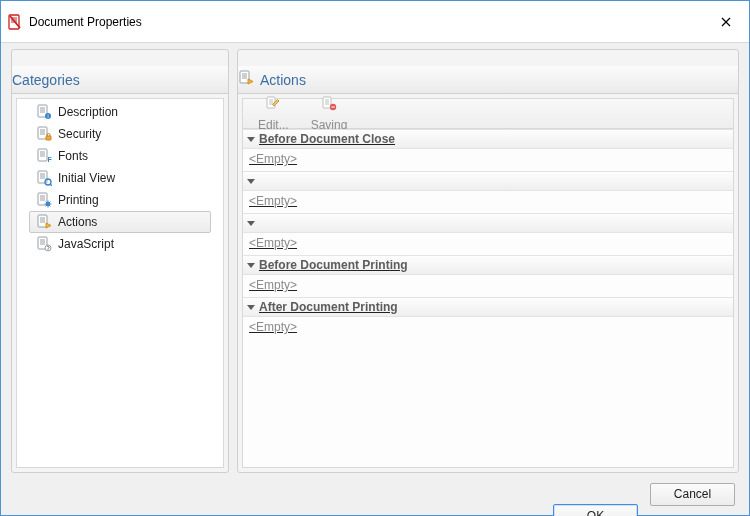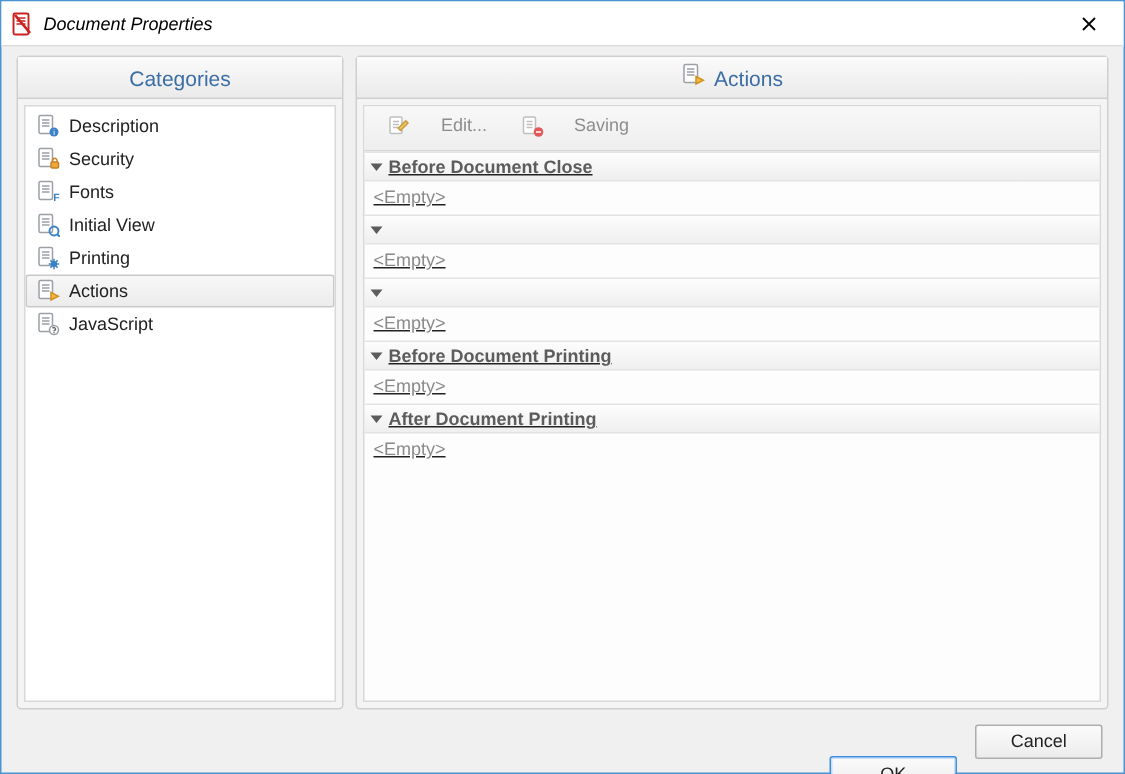--- a/index.html
+++ b/index.html
@@ -12,26 +12,25 @@
   }
   .window {
     width: 750px; height: 516px;
     border: 1px solid #4a94d6;
     background: #f0f0f0;
     position: relative;
     display: flex; flex-direction: column;
   }
   
   .titlebar {
-    height: 30px;
+    height: 42px;
     background: #fff;
     border-bottom: 1px solid #d9d9d9;
     display: flex; align-items: center;
     padding-left: 6px;
-    font-style: italic;
   }
   .titlebar .app-icon { width:16px; height:16px; margin-right:6px; }
   .titlebar .title { flex:1; font-size:12px; color:#000; }
   .titlebar .close {
     width: 46px; height: 29px;
     display:flex; align-items:center; justify-content:center;
     color:#000;
   }
 
   
@@ -42,33 +41,34 @@
     min-height: 0;
   }
   .panel {
     border:1px solid #cfcfcf; border-radius:3px; background:#f4f4f4;
     display:flex; flex-direction:column; min-height:0;
   }
   .panel-header {
     height:28px;
     background: linear-gradient(#fbfbfb,#eaeaea);
     border-bottom:1px solid #cfcfcf;
-    display:flex; align-items:center; justify-content:center;
+    display:flex; align-items:center; justify-content:flex-start;
     color:#3b6ea5; font-size:14px;
     gap:6px;
+    margin-top:16px;
   }
   .left-panel { width:218px; }
   .right-panel { flex:1; }
 
   
   .cat-list {
     margin:4px; flex:1;
     background:#ffffff;
     border:1px solid #d8d8d8;
-    padding:2px 0;
+    padding:2px 12px;
     overflow:auto;
   }
   .cat-item {
     height:22px; display:flex; align-items:center;
     padding: 0 6px; gap:6px;
     color:#222;
     border:1px solid transparent;
   }
   .cat-item.selected {
     background: linear-gradient(#f7f7f7,#ececec);
@@ -84,24 +84,24 @@
     display:flex; flex-direction:column; min-height:0;
   }
   .toolbar {
     height:30px;
     background: linear-gradient(#f8f8f8,#eeeeee);
     border-bottom:1px solid #d6d6d6;
     display:flex; align-items:center; gap:4px;
     padding:0 6px;
   }
   .tbtn {
-    display:flex; align-items:flex-start; gap:20px;
+    display:flex; align-items:center; gap:4px;
     padding: 2px 8px;
     color:#8d8d8d;
-    border:1px solid transparent; border-radius:2px;
+    border:1px solid transparent; border-radius:2px;flex-direction:column;
   }
   .events { flex:1; overflow:auto;text-decoration:underline; }
   .ev-header {
     height:20px;
     background: linear-gradient(#fdfdfd,#efefef);
     border-top:1px solid #e3e3e3;
     border-bottom:1px solid #e3e3e3;
     display:flex; align-items:center;
     padding-left:4px;
     font-weight:600; color:#5c5c5c;

